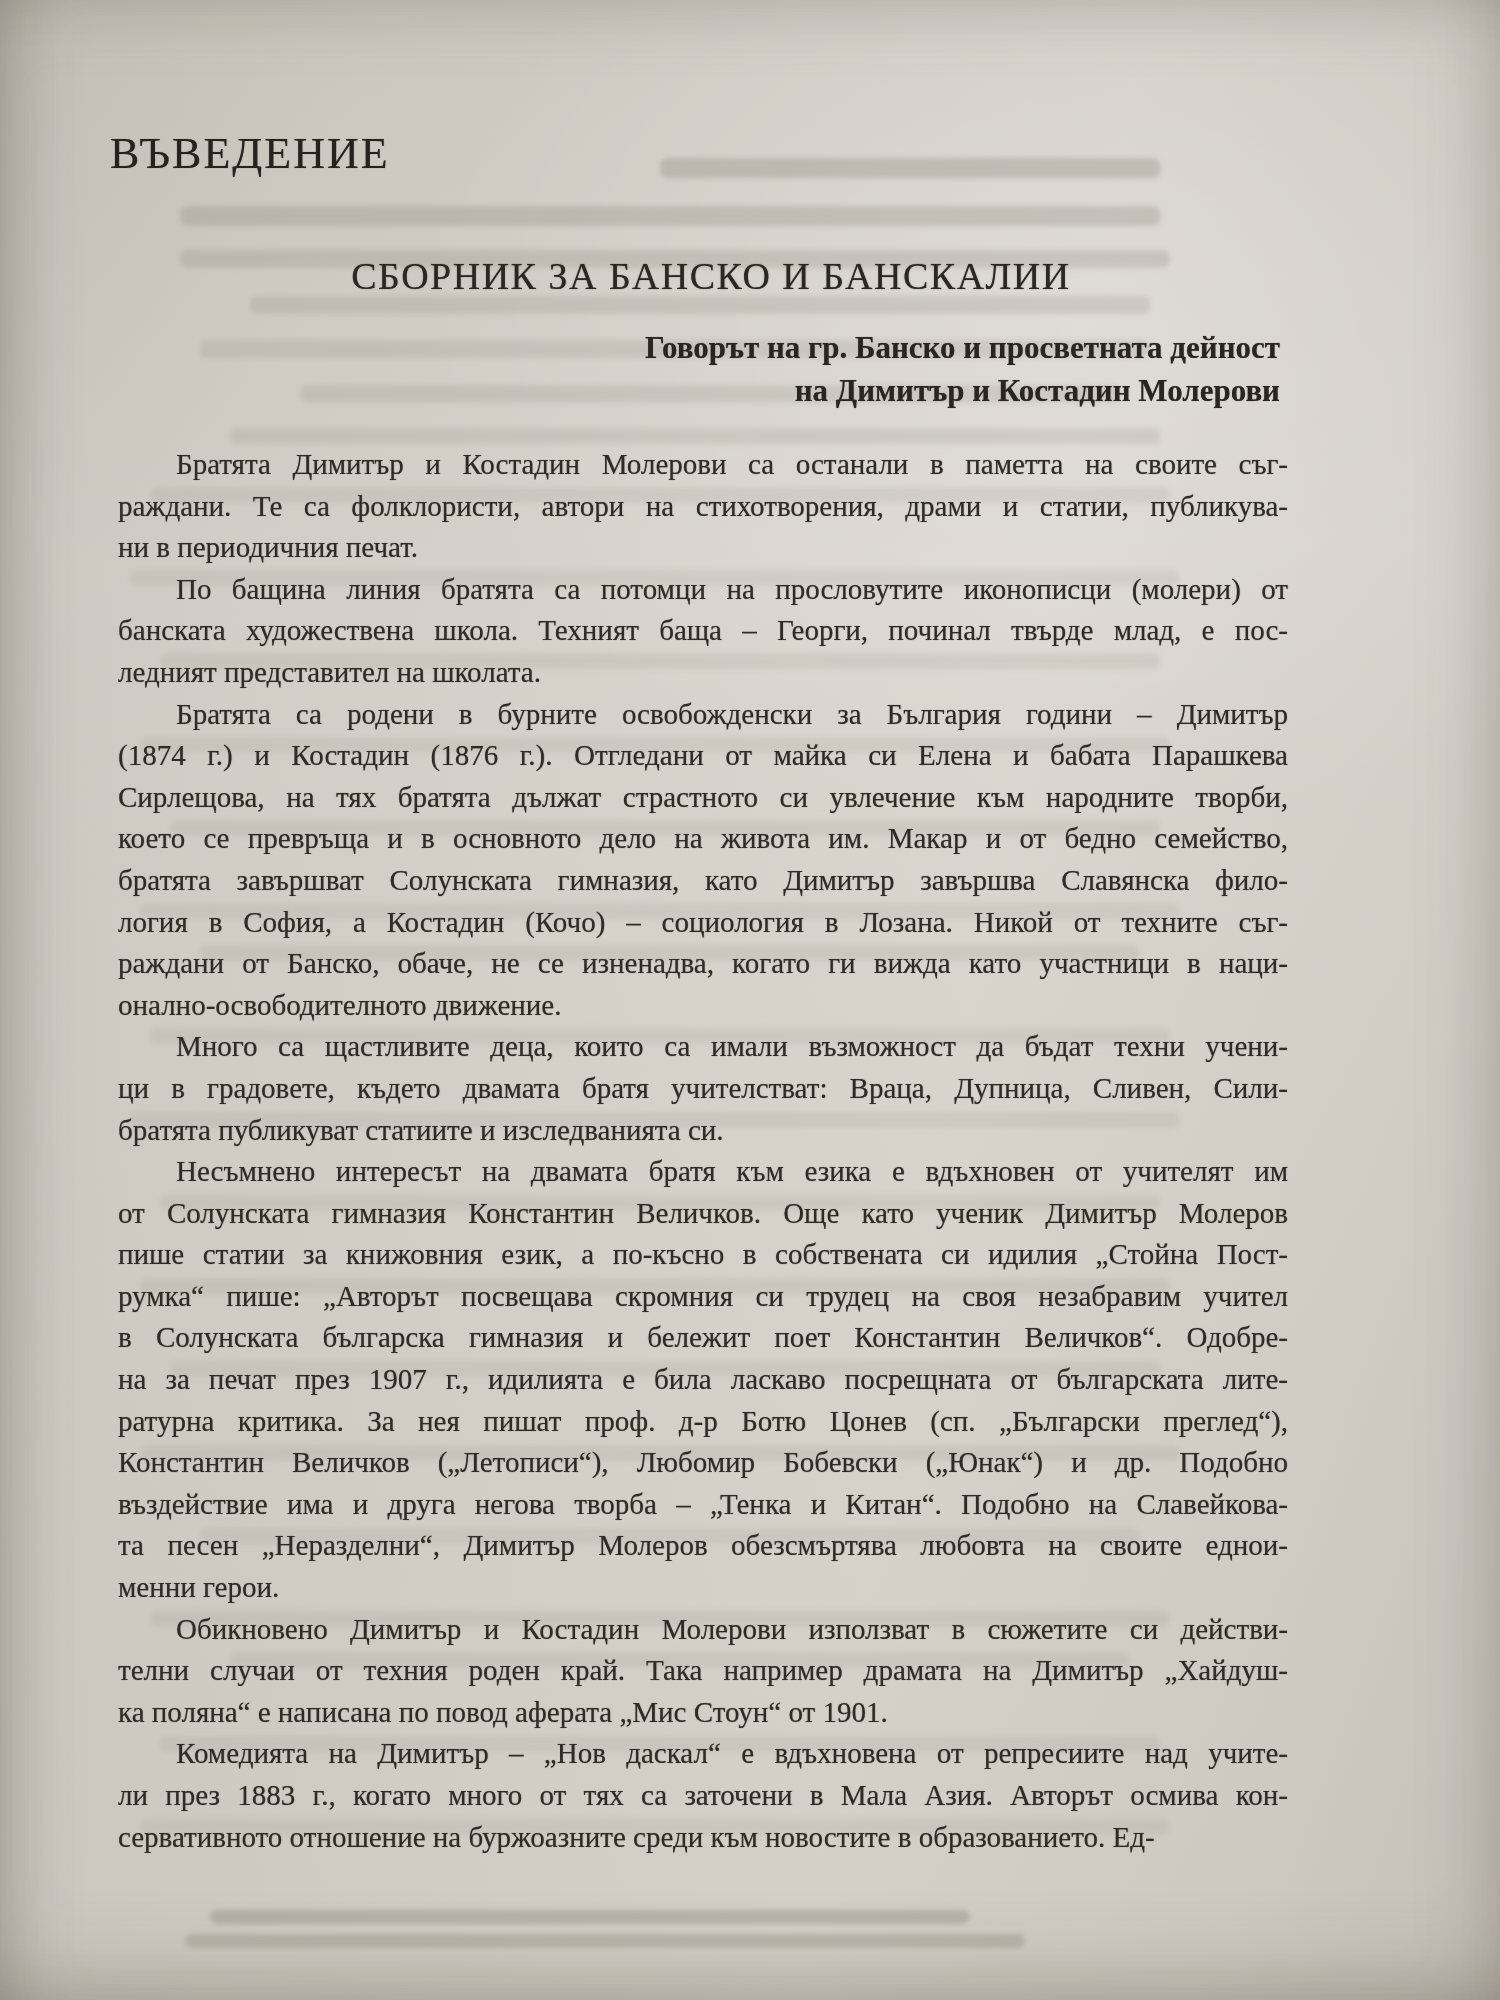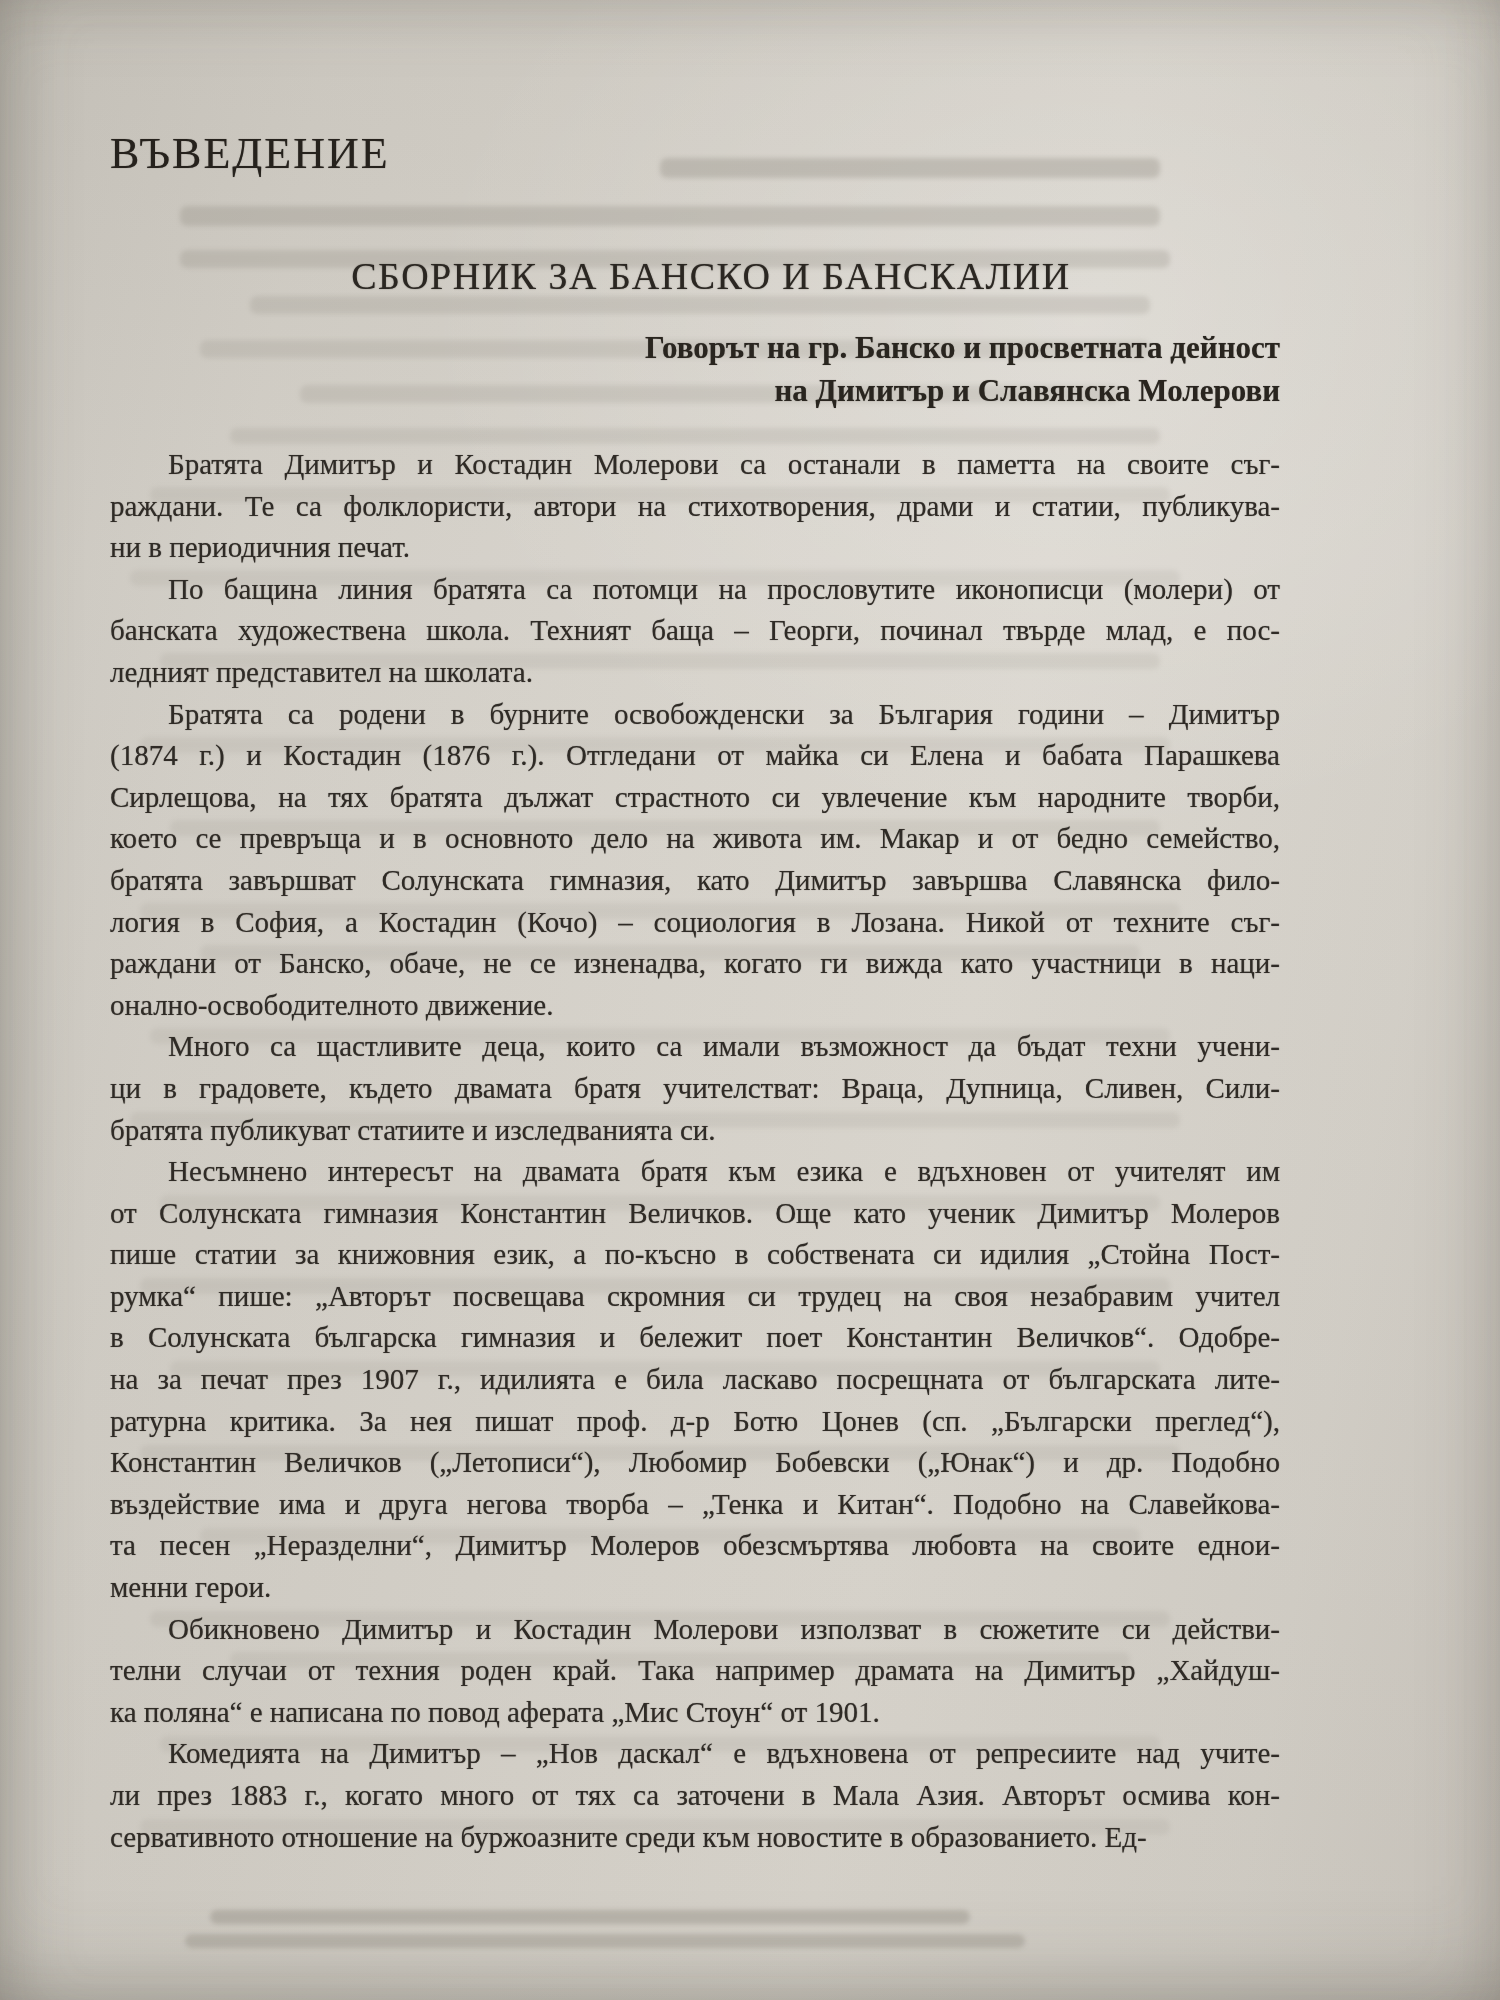--- a/index.html
+++ b/index.html
@@ -70,21 +70,21 @@
     top: 326px;
     text-align: right;
     font-size: 31px;
     font-weight: 700;
     line-height: 43px;
     color: #29251f;
     text-shadow: 0 0 1px rgba(41,37,31,0.5);
   }
   .body-text {
     position: absolute;
-    left: 110px;
+    left: 118px;
     top: 444px;
     width: 1170px;
     font-size: 29px;
     color: #2f2b26;
     text-shadow: 0 0 1px rgba(47,43,38,0.42), 0.4px 0.4px 0.7px rgba(47,43,38,0.22);
   }
   .body-text .line {
     height: 41.6px;
     line-height: 41.6px;
     text-align: justify;
@@ -128,21 +128,21 @@
       <div class="ghost" style="left: 210px; top: 1910px; width: 760px; height: 14px; opacity: 0.4;"></div>
       <div class="ghost" style="left: 185px; top: 1934px; width: 840px; height: 14px; opacity: 0.36;"></div>
     </div>
 
   <h1 class="page-title">ВЪВЕДЕНИЕ</h1>
 
   <h2 class="page-subtitle">СБОРНИК ЗА БАНСКО И БАНСКАЛИИ</h2>
 
   <div class="section-heading">
     <div>Говорът на гр. Банско и просветната дейност</div>
-    <div>на Димитър и Славянска Молерови</div>
+    <div>на Димитър и Костадин Молерови</div>
   </div>
 
   <div class="body-text" id="body-text">
       <div>
         <div class="line first">Братята Димитър и Костадин Молерови са останали в паметта на своите съг-</div>
         <div class="line">раждани. Те са фолклористи, автори на стихотворения, драми и статии, публикува-</div>
         <div class="line last">ни в периодичния печат.</div>
       </div>
       <div>
         <div class="line first">По бащина линия братята са потомци на прословутите иконописци (молери) от</div>

